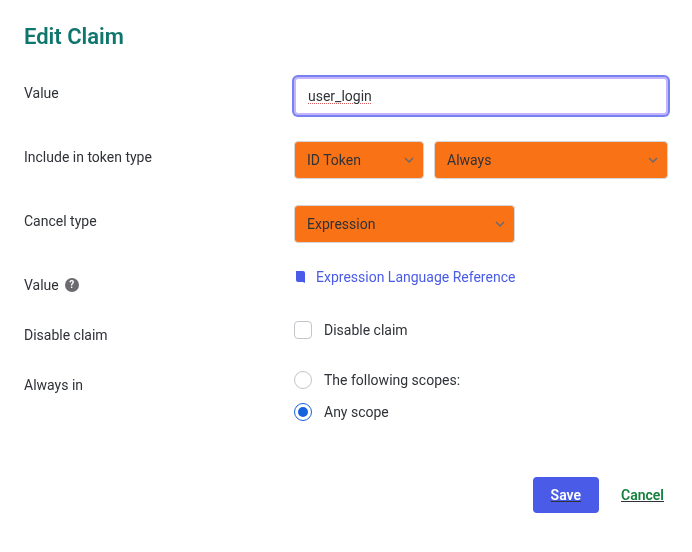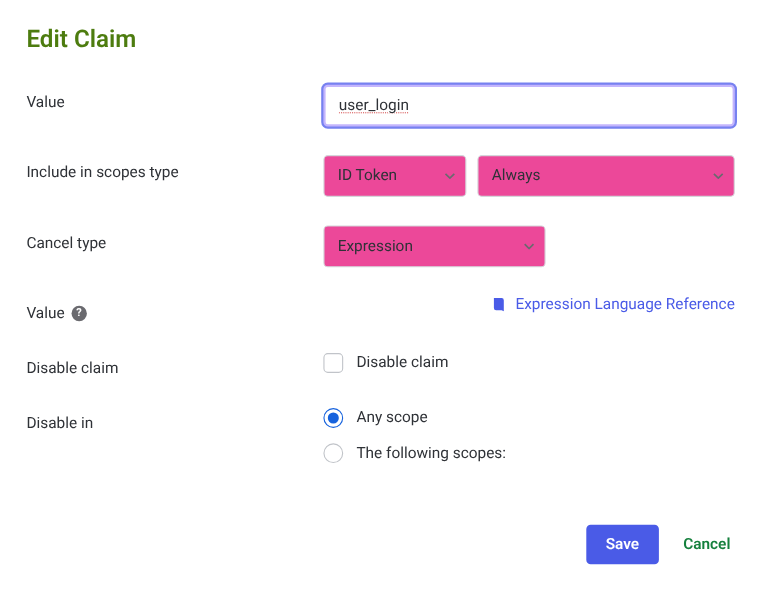--- a/index.html
+++ b/index.html
@@ -6,21 +6,21 @@
     body {
       font-family: -apple-system, BlinkMacSystemFont, "Segoe UI", Roboto, Helvetica, Arial, sans-serif;
       color: #2f3237;
       background: #fff;
       width: 692px;
       padding: 24px;
     }
     .title {
       font-size: 22px;
       font-weight: 600;
-      color: #4d7c0f;
+      color: #0f766e;
       margin-bottom: 28px;
     }
     .row {
       display: flex;
       align-items: flex-start;
       margin-bottom: 26px;
     }
     .label-col {
       width: 270px;
       flex-shrink: 0;
@@ -56,27 +56,27 @@
       display: flex;
       gap: 10px;
     }
     .select-wrap {
       position: relative;
       flex: 0 0 auto;
       height: 38px;
     }
     .select-wrap.small { width: 130px; }
     .select-wrap.wide { flex: 1; }
-    .select-wrap.medium { width: 202px; }
+    .select-wrap.medium { width: 221px; }
     .select-btn {
       width: 100%;
       height: 100%;
       border: 1px solid #d4d6da;
       border-radius: 4px;
-      background: #ec4899;
+      background: #f97316;
       padding: 0 28px 0 12px;
       text-align: left;
       font-size: 14px;
       color: #2f3237;
       cursor: pointer;
       font-family: inherit;
     }
     .select-wrap .caret {
       position: absolute;
       right: 10px;
@@ -97,21 +97,20 @@
       display: inline-block;
     }
     .link {
       color: #4a5be7;
       font-size: 14px;
       text-decoration: none;
       display: inline-flex;
       align-items: center;
       gap: 8px;
       cursor: pointer;
-      justify-content: flex-end;
     }
     .link .book-icon {
       width: 14px;
       height: 14px;
     }
     .checkbox-line, .radio-line {
       display: flex;
       align-items: center;
       gap: 12px;
       min-height: 22px;
@@ -154,20 +153,21 @@
       flex-direction: column;
       gap: 10px;
     }
     .footer {
       display: flex;
       justify-content: flex-end;
       align-items: center;
       gap: 22px;
       margin-top: 54px;
       padding-right: 4px;
+      text-decoration: underline;
     }
     .btn-save {
       background: #4a5be7;
       color: #fff;
       border: none;
       border-radius: 4px;
       padding: 10px 18px;
       font-size: 14px;
       font-weight: 600;
       cursor: pointer;
@@ -195,21 +195,21 @@
 <h1 class="title">Edit Claim</h1>
 
 <div class="row">
   <div class="label-col">Value</div>
   <div class="field-col">
     <input class="text-input focused" type="text" value="user_login" style="">
   </div>
 </div>
 
 <div class="row">
-  <div class="label-col">Include in scopes type</div>
+  <div class="label-col">Include in token type</div>
   <div class="field-col">
     <div class="select-row">
       <div class="select-wrap small">
         <button class="select-btn">ID Token</button>
         <svg class="caret" width="10" height="6" viewBox="0 0 10 6">
             <path d="M1 1l4 4 4-4" fill="none" stroke="#6a6a6f" stroke-width="1.5"></path>
           </svg>
       </div>
       <div class="select-wrap wide">
         <button class="select-btn">Always</button>
@@ -252,31 +252,31 @@
   <div class="label-col">Disable claim</div>
   <div class="field-col">
     <div class="checkbox-line">
       <div class="checkbox"></div>
       <span class="option-text">Disable claim</span>
     </div>
   </div>
 </div>
 
 <div class="row">
-  <div class="label-col">Disable in</div>
+  <div class="label-col">Always in</div>
   <div class="field-col">
     <div class="radio-group">
+      <div class="radio-line">
+        <div class="radio"></div>
+        <span class="option-text">The following scopes:</span>
+      </div>
       <div class="radio-line">
         <div class="radio checked"></div>
         <span class="option-text">Any scope</span>
       </div>
-      <div class="radio-line">
-        <div class="radio"></div>
-        <span class="option-text">The following scopes:</span>
-      </div>
     </div>
   </div>
 </div>
 
 <div class="footer">
   <button class="btn-save">Save</button>
   <button class="btn-cancel">Cancel</button>
 </div>
 
 </body></html>

